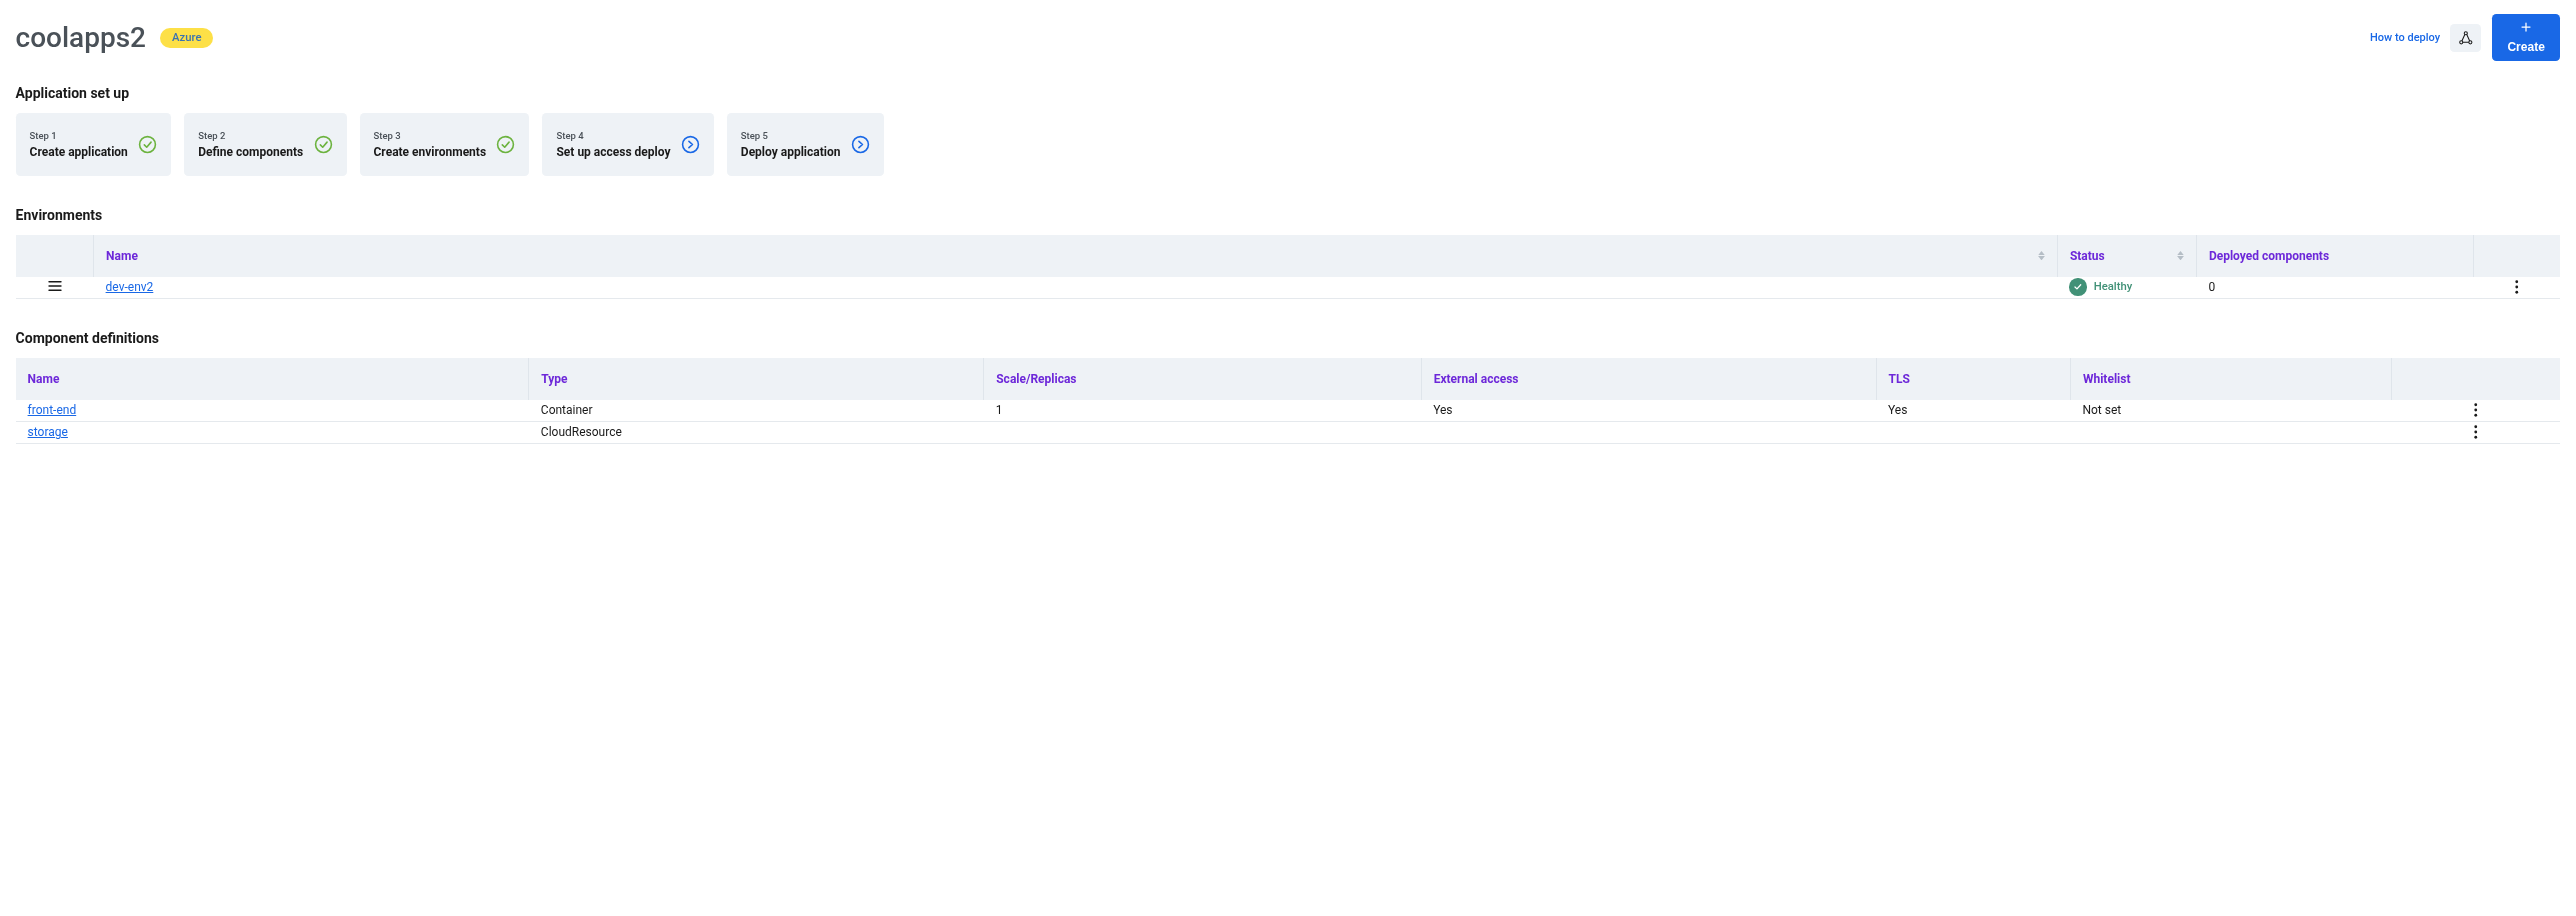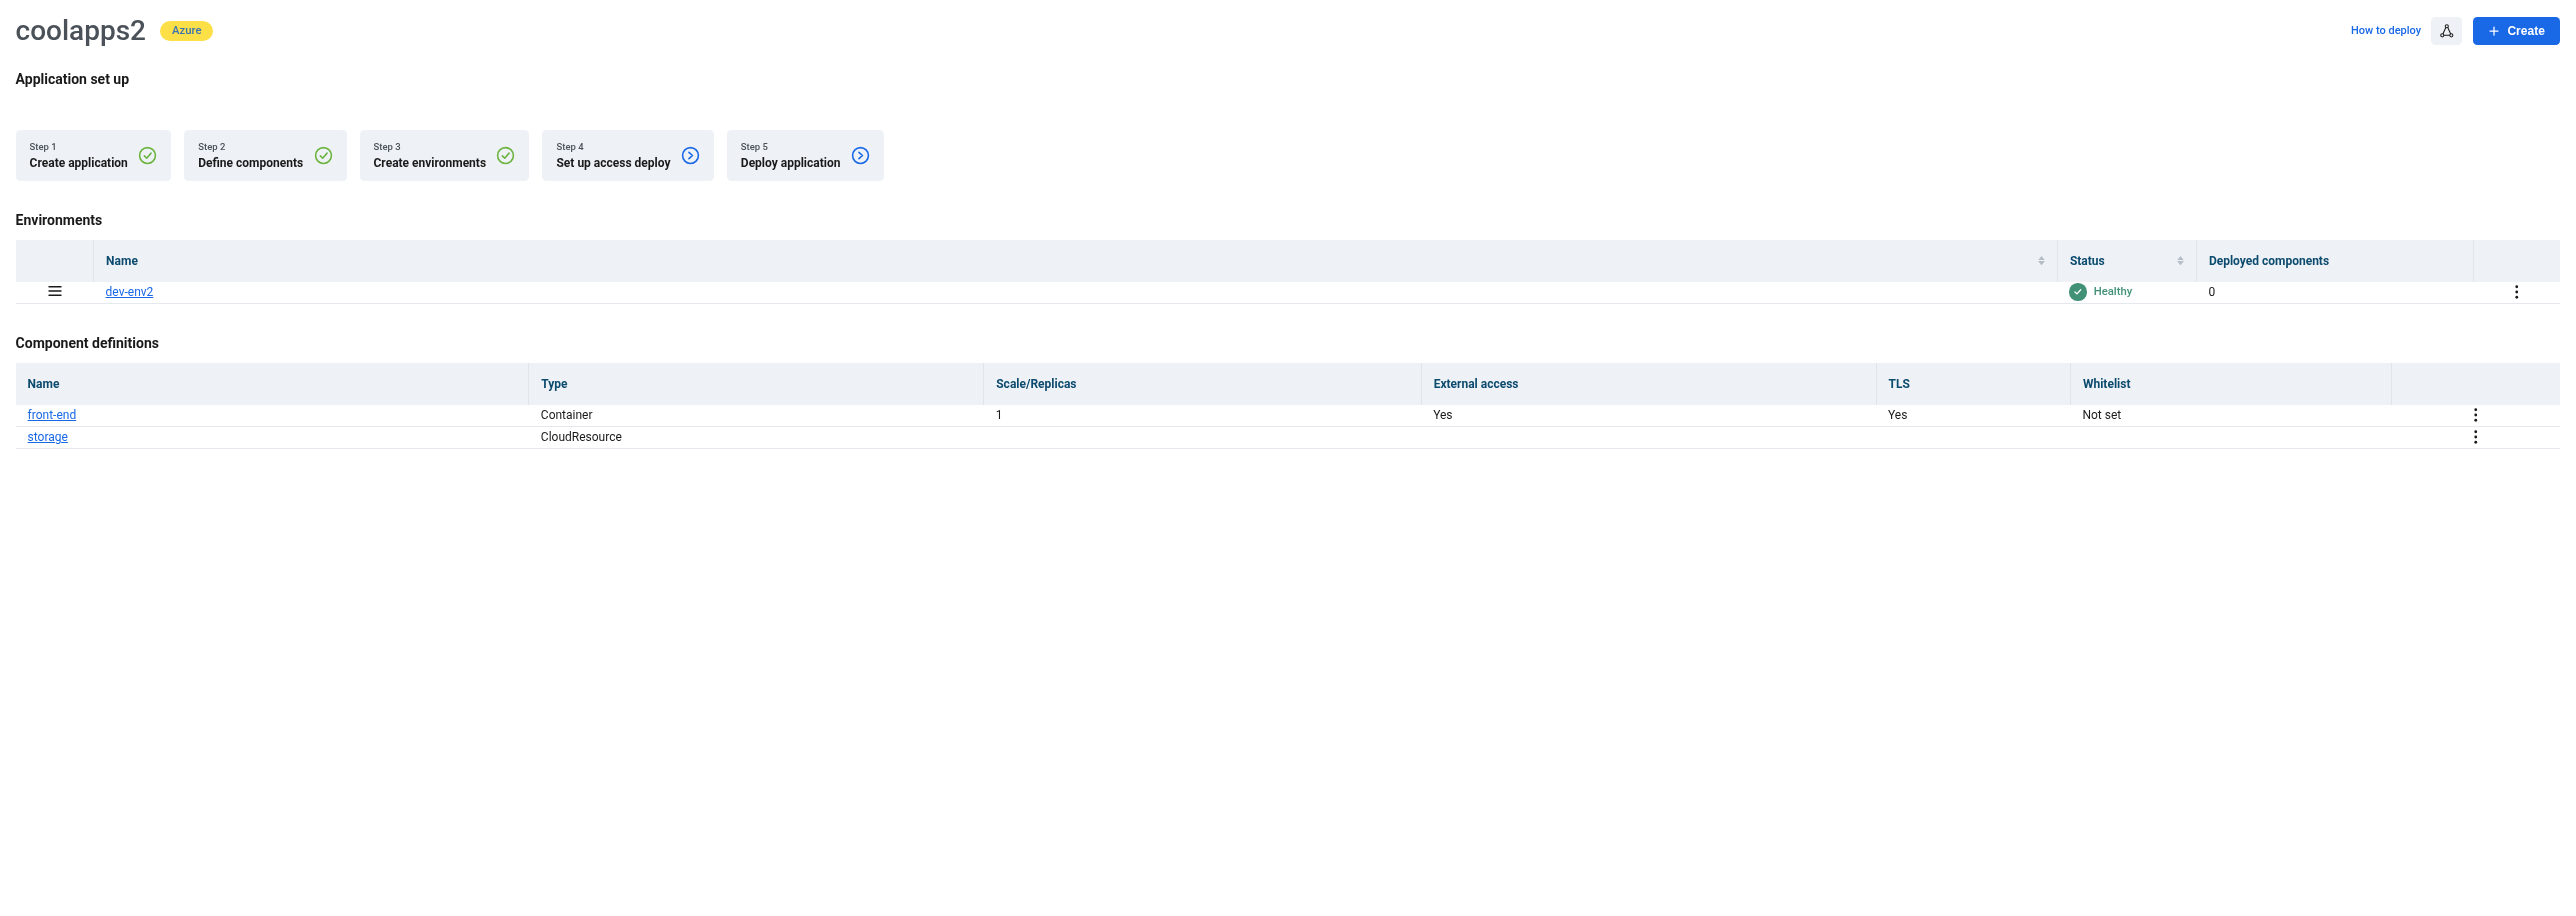--- a/index.html
+++ b/index.html
@@ -65,42 +65,42 @@
       align-items: center;
       gap: 7px;
       background: #1968e6;
       color: #ffffff;
       padding: 7px 15.6px;
       border-radius: 4.3px;
       font-size: 12px;
       font-weight: 600;
       cursor: pointer;
       border: none;
+      flex-direction: column;
     }
     .section-title {
       font-size: 14px;
       font-weight: 700;
       margin-bottom: 12px;
       color: #1a1a1a;
     }
     .steps-row {
       display: flex;
       gap: 13px;
       margin-bottom: 31px;
     }
     .step-card {
       background: #eef2f6;
       border-radius: 4.3px;
-      padding: 11px 14px;
+      padding: 17px 14px;
       display: flex;
       align-items: center;
       justify-content: space-between;
       cursor: pointer;
       min-width: 147px;
-      margin-top: 31px;
     }
     .step-text {
       display: flex;
       flex-direction: column;
       gap: 3.5px;
     }
     .step-number {
       font-size: 9.5px;
       color: #4a5158;
       font-weight: 500;
@@ -124,21 +124,21 @@
       border-collapse: collapse;
     }
     .table thead tr {
       background: #eef2f6;
     }
     .table th {
       text-align: left;
       padding: 14px 12px;
       font-size: 12px;
       font-weight: 700;
-      color: #0c4a6e;
+      color: #6d28d9;
       border-left: 0.9px solid #dfe5eb;
     }
     .table th:first-child {
       border-left: none;
     }
     .th-inner {
       display: flex;
       align-items: center;
       justify-content: space-between;
       gap: 7px;

